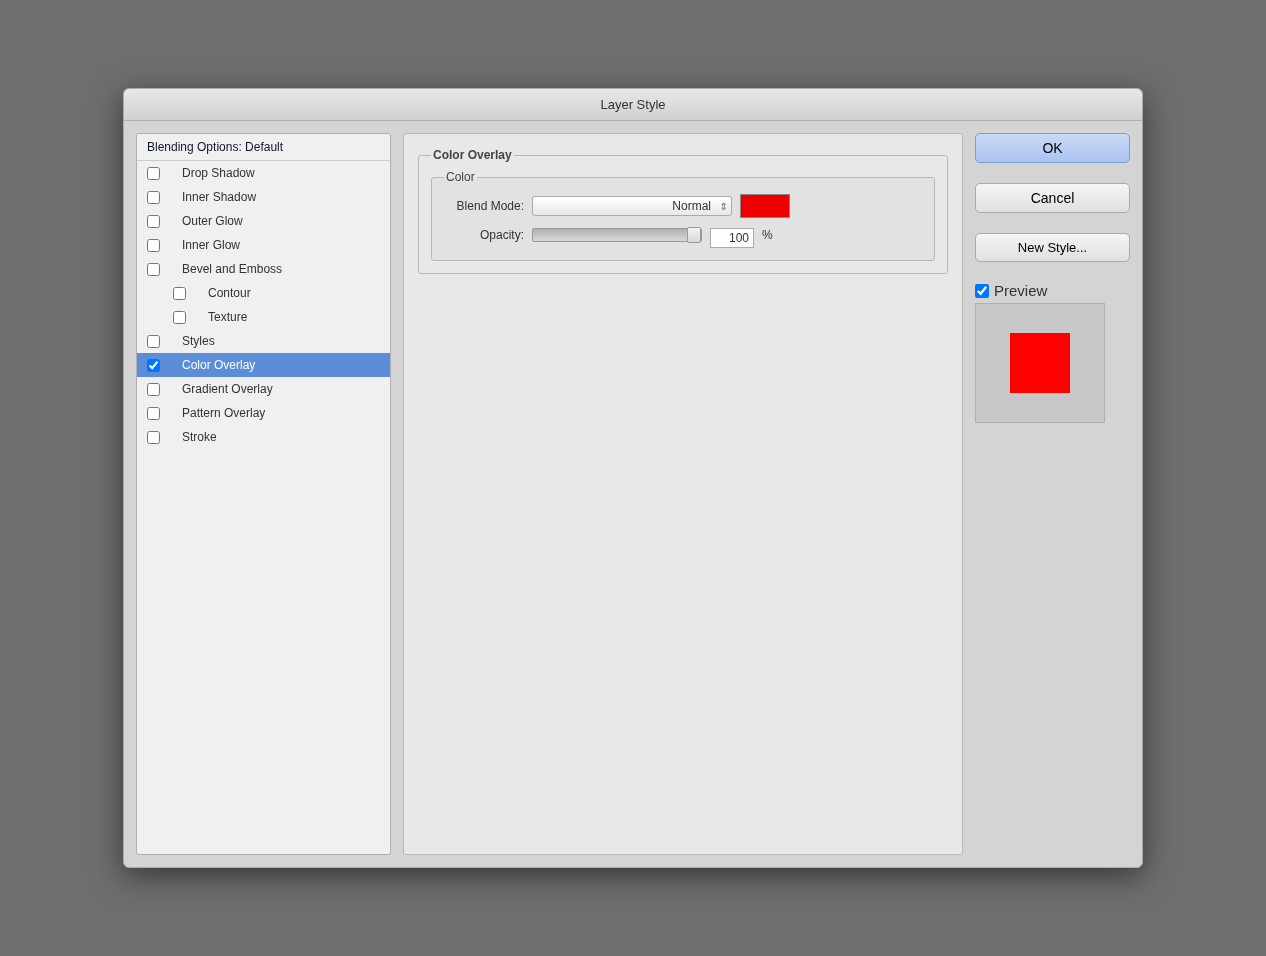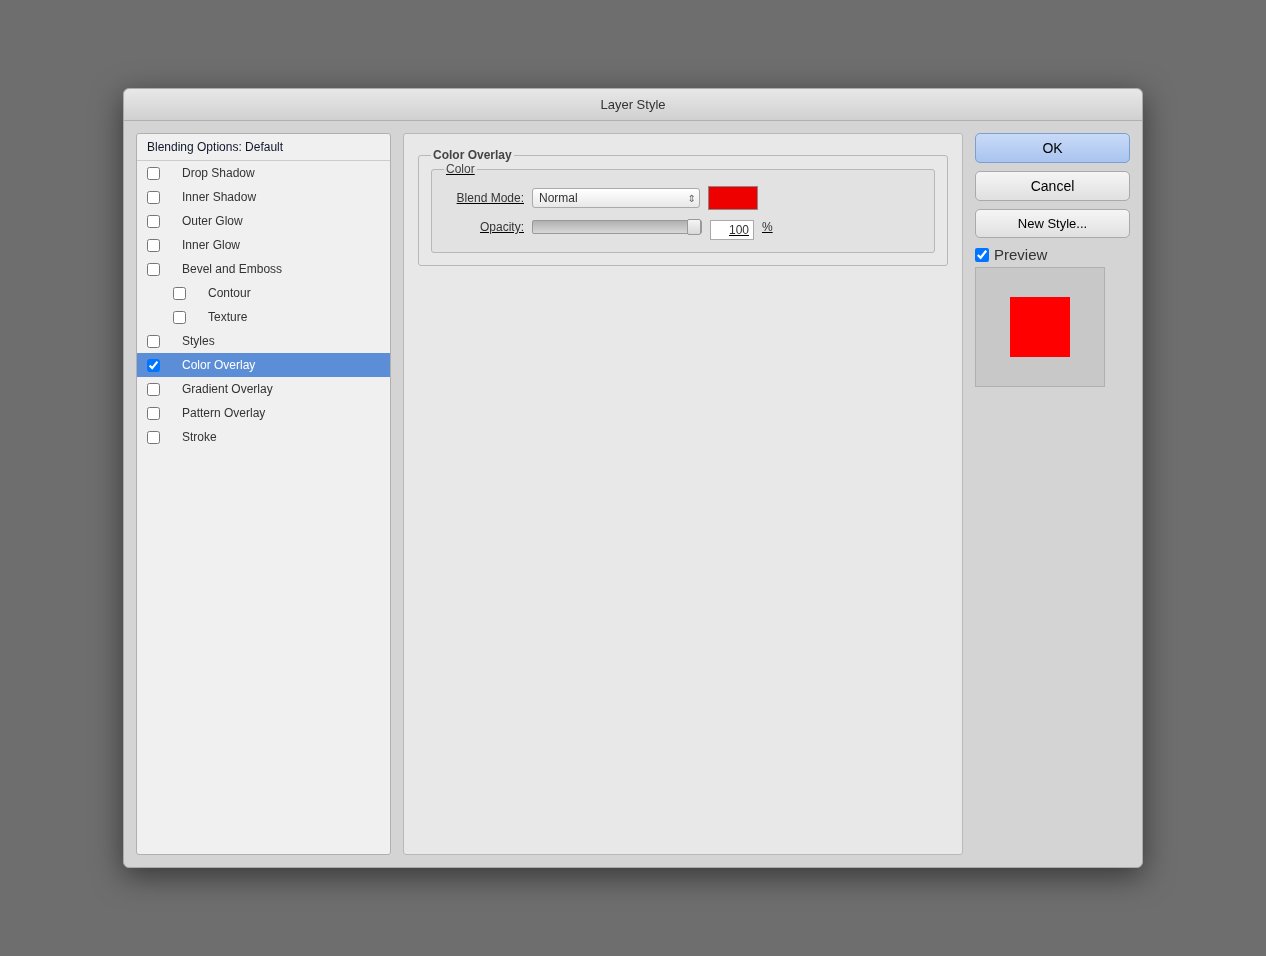--- a/index.html
+++ b/index.html
@@ -142,22 +142,23 @@
     }
 
     .blend-select {
       appearance: none;
       background: linear-gradient(to bottom, #fff, #e8e8e8);
       border: 1px solid #aaa;
       border-radius: 3px;
       padding: 2px 20px 2px 6px;
       font-size: 12px;
       color: #333;
-      width: 168px;
-      cursor: pointer;
+      width: 200px;
+      cursor: pointer;
+      text-align: right;
     }
 
     .select-arrow {
       position: absolute;
       right: 4px;
       top: 50%;
       transform: translateY(-50%);
       pointer-events: none;
       font-size: 10px;
       color: #666;
@@ -219,21 +220,21 @@
     .percent-label {
       font-size: 12px;
       color: #333;
     }
 
     
     .right-panel {
       width: 155px;
       display: flex;
       flex-direction: column;
-      gap: 8px;
+      gap: 20px;
     }
 
     .btn {
       width: 100%;
       padding: 6px 8px;
       font-size: 13px;
       border-radius: 5px;
       cursor: pointer;
       text-align: center;
       border: 1px solid #aaa;
@@ -310,22 +311,22 @@
       font-size: 12px;
       color: #444;
       font-weight: 600;
       padding: 0 2px;
     }
 
     .inner-fieldset {
       border: 1px solid #b8b8b8;
       border-radius: 3px;
       padding: 6px 17px 12px 12px;
+      margin-top: 8px;
       background: #e2e2e2;
-      text-decoration: underline;
     }
 
     .inner-legend {
       font-size: 12px;
       color: #444;
       font-weight: 500;
       padding: 0 2px;
     }
   </style>
 </head>

